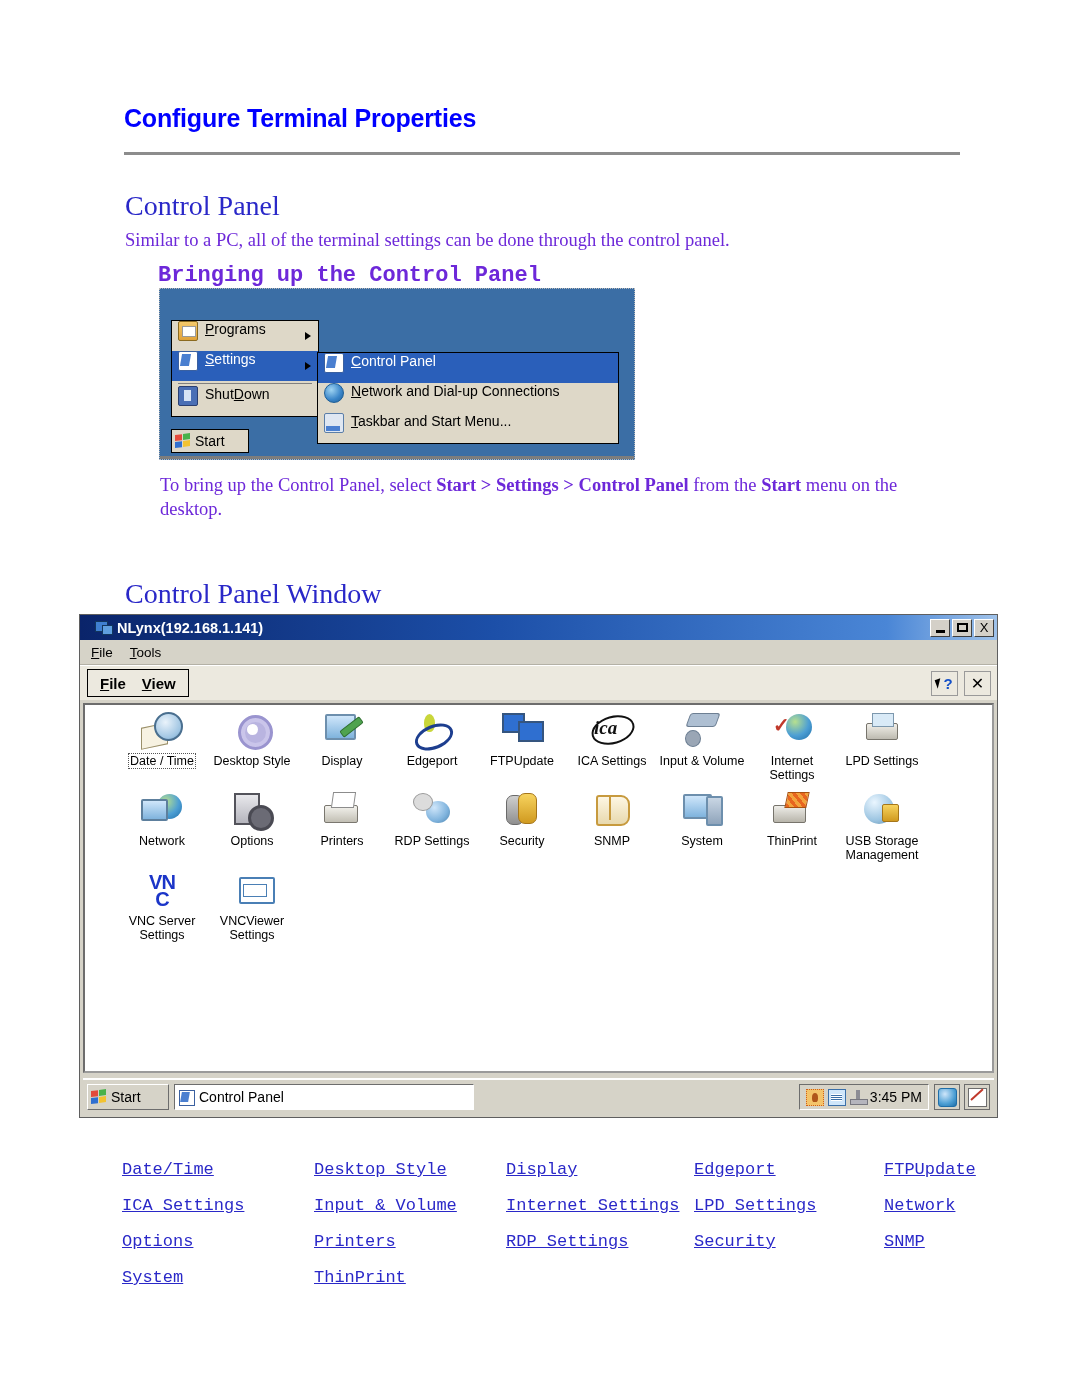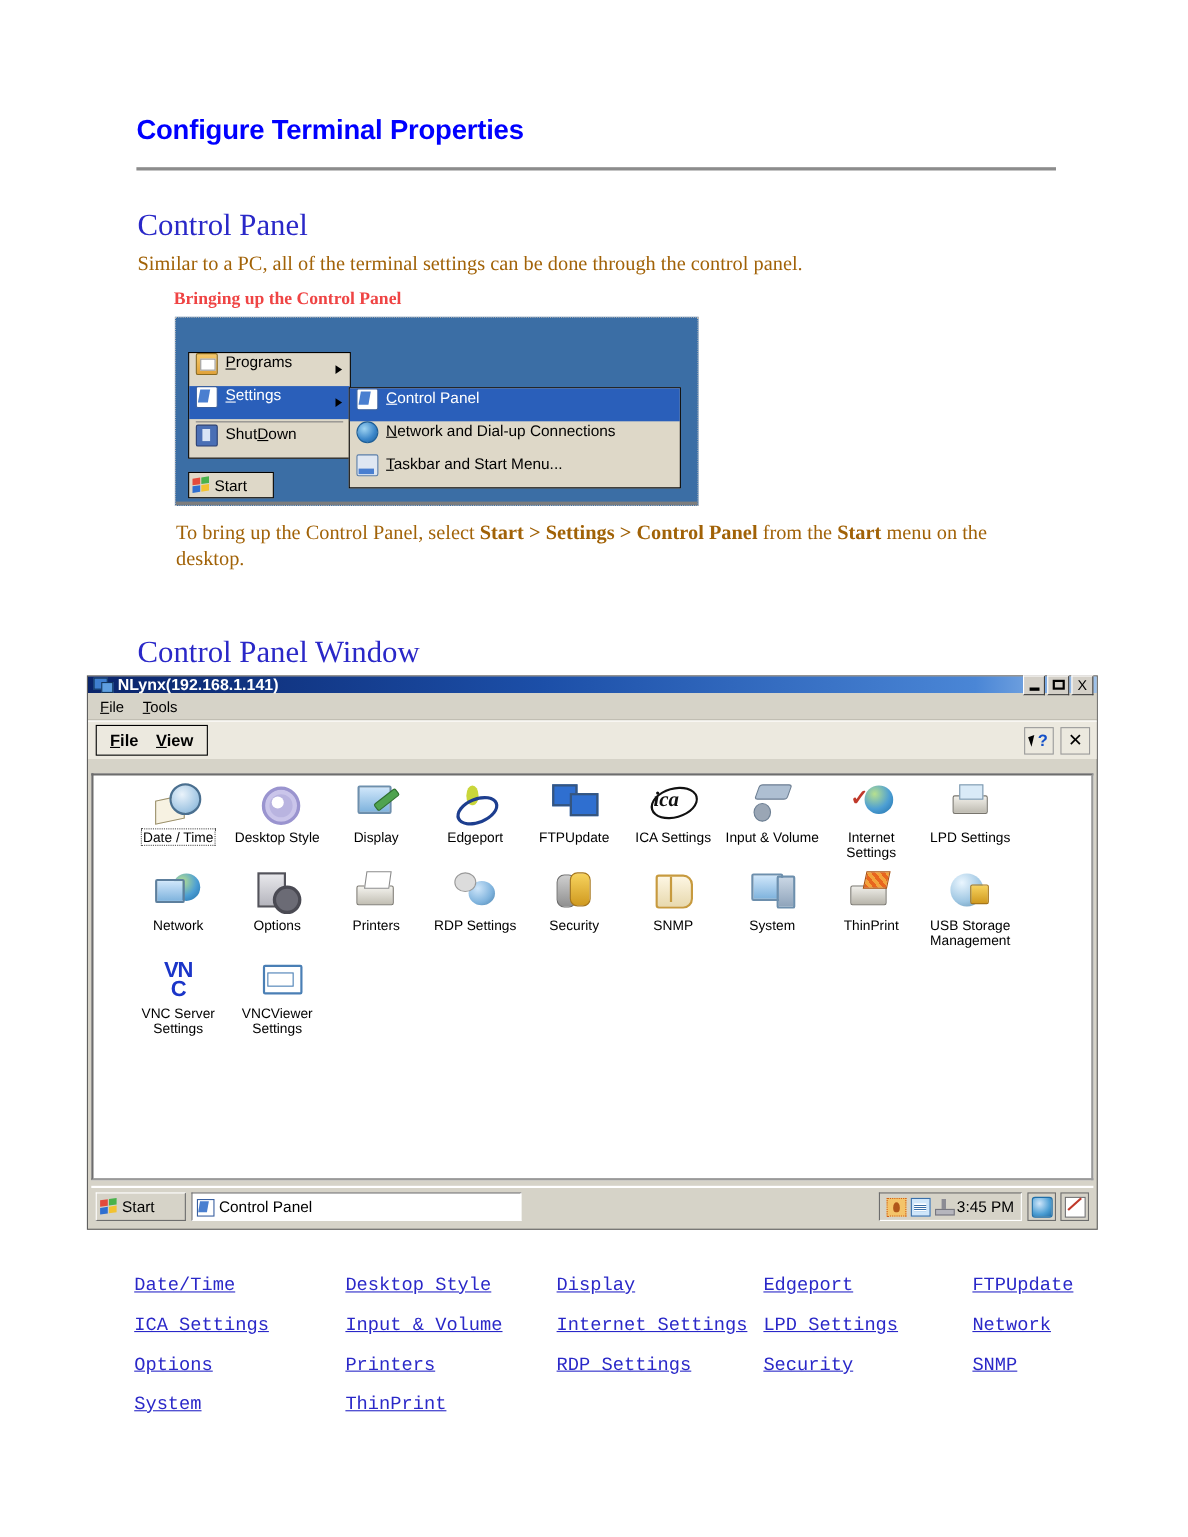--- a/index.html
+++ b/index.html
@@ -36,33 +36,33 @@
     color: #2a28c8;
     font-weight: normal;
   }
   .h2-cp { left: 125px; top: 190px; }
   .h2-cpw { left: 125px; top: 578px; }
 
   .body-text {
     position: absolute;
     font-family: "Liberation Serif", serif;
     font-size: 18.5px;
-    color: #a16207;
+    color: #6d28d9;
     line-height: 1.32;
   }
   .p-similar { left: 125px; top: 228px; width: 860px; }
   .p-bring   { left: 160px; top: 473px; width: 800px; }
 
   .h3 {
     position: absolute;
     left: 158px; top: 263px;
-    font-family: Liberation Serif, serif;
-    font-size: 16px;
+    font-family: Liberation Mono, monospace;
+    font-size: 22px;
     font-weight: bold;
-    color: #ef4444;
+    color: #6d28d9;
   }
 
   b.strong { font-weight: bold; }
 
   
   .startmenu-shot {
     position: absolute;
     left: 159px; top: 288px;
     width: 476px; height: 172px;
     background: #3b6ea5;
@@ -157,24 +157,24 @@
   .cp-window {
     position: absolute;
     left: 79px; top: 614px;
     width: 919px; height: 504px;
     background: #d6d3c8;
     border: 1px solid #5f5f5f;
     box-sizing: border-box;
   }
   .cp-titlebar {
     position: relative;
-    height: 15px;
+    height: 25px;
     background: linear-gradient(to right, #0a246a 0%, #1c4fa8 45%, #4a86d6 88%, #9fc2ea 100%);
     display: flex; align-items: center;
-    padding: 0 3px 0 5px;
+    padding: 0 3px 0 15px;
   }
   .cp-title-ico {
     width: 17px; height: 15px; margin-right: 5px; position: relative; flex:0 0 auto;
   }
   .cp-title-ico:before{content:"";position:absolute;left:0;top:1px;width:11px;height:9px;background:#3f7fd0;border:1px solid #12365f;}
   .cp-title-ico:after{content:"";position:absolute;left:7px;top:5px;width:9px;height:8px;background:#5f9fe0;border:1px solid #12365f;}
   .cp-title-text {
     font-family: "Liberation Sans", sans-serif;
     font-size: 14.5px; font-weight: bold; color: #ffffff;
     white-space: nowrap;

